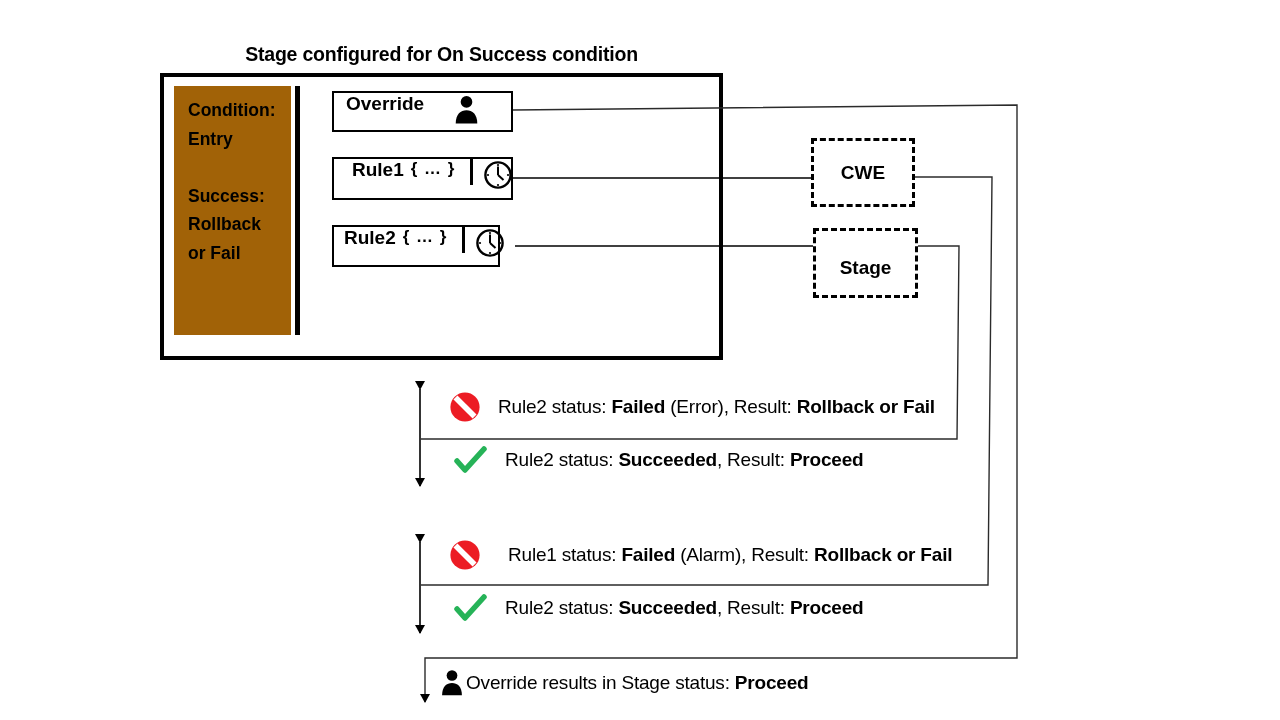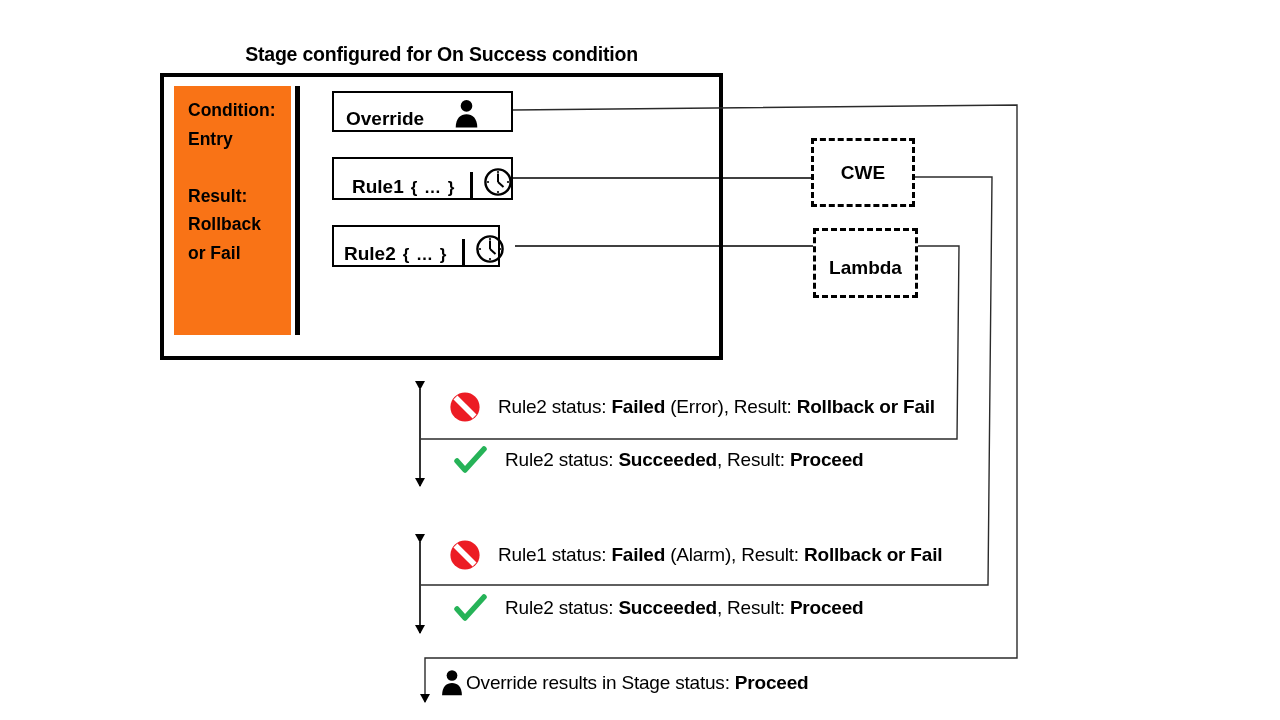--- a/index.html
+++ b/index.html
@@ -9,29 +9,29 @@
 
   
   .title{left:160px;top:43px;width:563px;text-align:center;
          font-weight:bold;font-size:19.5px;letter-spacing:-0.2px;}
 
   
   .stage{left:160px;top:73px;width:563px;height:287px;border:4px solid #000;
          box-sizing:border-box;background:#fff;}
 
   
-  .panel{left:174px;top:86px;width:117px;height:249px;background:#f97316;
+  .panel{left:174px;top:86px;width:117px;height:249px;background:#a16207;
          box-sizing:border-box;padding:10px 4px 0 14px;font-size:17.5px;line-height:28.5px;}
   .panel .pl{white-space:nowrap;font-weight:bold;}
   .panel .bold{font-weight:bold;}
   .panel .spacer{height:28.5px;}
   .vbar{left:295px;top:86px;width:5px;height:249px;background:#000;}
 
   
-  .node{border:2px solid #000;background:#fff;display:flex;align-items:flex-end;
+  .node{border:2px solid #000;background:#fff;display:flex;align-items:flex-start;
         box-sizing:border-box;font-weight:bold;font-size:19px;white-space:nowrap;}
   .node .detail{font-size:17px;margin-left:7px;letter-spacing:1px;}
   .node .pipe{width:3px;height:26px;background:#000;margin-left:15px;flex:none;}
   .node .clock{margin-left:9px;flex:none;}
   #node-override{left:332px;top:91px;width:181px;height:41px;padding-left:12px;}
   #node-override .person{margin-left:27px;flex:none;}
   #node-rule1{left:332px;top:157px;width:181px;height:43px;padding-left:18px;}
   #node-rule2{left:332px;top:225px;width:168px;height:42px;padding-left:10px;}
 
   
@@ -42,38 +42,38 @@
 
   
   #wires{left:0;top:0;pointer-events:none;}
 
   
   .row{display:flex;align-items:center;font-size:19px;white-space:nowrap;letter-spacing:-0.2px;}
   .row .ic{flex:none;}
   .seg-b{font-weight:bold;}
   #row-a1{left:449px;top:391px;gap:17px;}
   #row-a2{left:453px;top:445px;gap:17px;}
-  #row-b1{left:449px;top:539px;gap:17px;}
+  #row-b1{left:449px;top:539px;gap:27px;}
   #row-b2{left:453px;top:593px;gap:17px;}
   #row-final{left:438px;top:667px;}
 </style>
 </head>
 <body>
 
 <div id="canvas">
 
   <div class="abs title">Stage configured for On Success condition</div>
 
   <div class="abs stage"></div>
 
   <div class="abs panel">
     <div class="pl bold">Condition:</div>
     <div class="pl">Entry</div>
     <div class="spacer"></div>
-    <div class="pl bold">Result:</div>
+    <div class="pl bold">Success:</div>
     <div class="pl">Rollback</div>
     <div class="pl">or Fail</div>
   </div>
   <div class="abs vbar"></div>
 
   <div class="abs node" id="node-override">
     <span>Override</span>
     <svg class="person" width="31" height="33" viewBox="0 0 24 26">
       <circle cx="12" cy="7" r="4.6" fill="#000"></circle>
       <path d="M3.5 24 C3.5 16.5 7.5 13.5 12 13.5 C16.5 13.5 20.5 16.5 20.5 24 Z" fill="#000"></path>
@@ -107,21 +107,21 @@
         <circle cx="6" cy="16" r="1.1" fill="#000"></circle>
       <line x1="16" y1="16" x2="16" y2="7.5" stroke="#000" stroke-width="2"></line>
       <line x1="16" y1="16" x2="21.5" y2="21" stroke="#000" stroke-width="2"></line>
     </svg>
   </div>
 
   <div class="abs dashed" id="box-cwe">
     <span>CWE</span>
   </div>
   <div class="abs dashed" id="box-lambda">
-    <span>Lambda</span>
+    <span>Stage</span>
   </div>
 
   <svg id="wires" class="abs" width="1280" height="720" viewBox="0 0 1280 720">
     <defs>
       <marker id="arr" markerUnits="userSpaceOnUse" markerWidth="12" markerHeight="12" refX="8" refY="5" orient="auto">
         <path d="M0,0 L9,5 L0,10 Z" fill="#000"></path>
       </marker>
     </defs>
 
     <polyline points="513,110 1017,105 1017,658 425,658 425,702" fill="none" stroke="#2b2b2b" stroke-width="1.4" marker-end="url(#arr)"></polyline>

